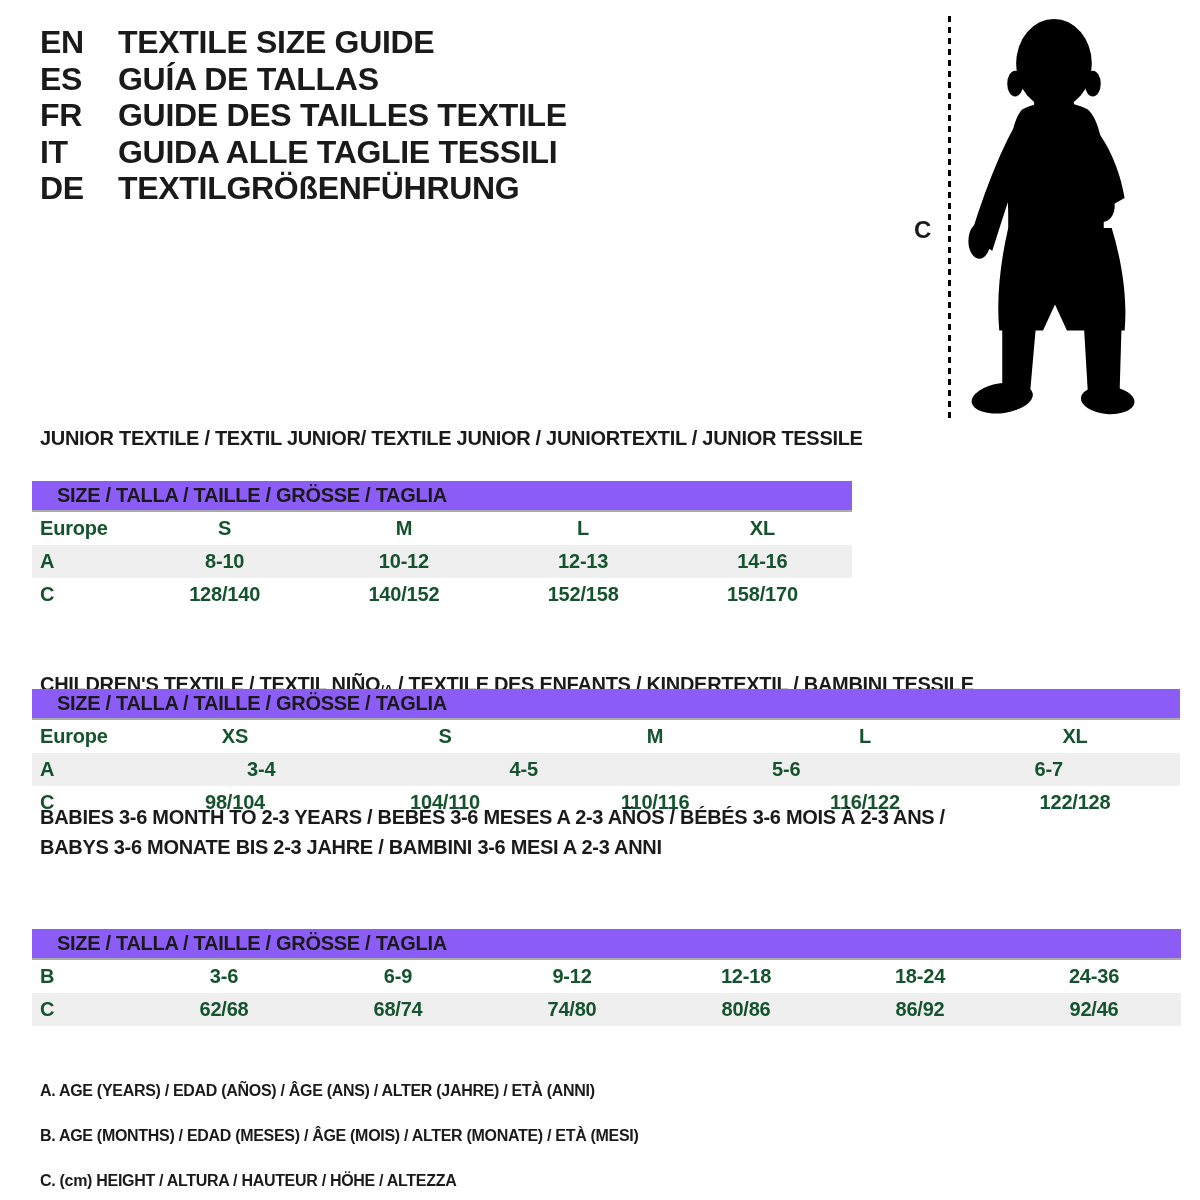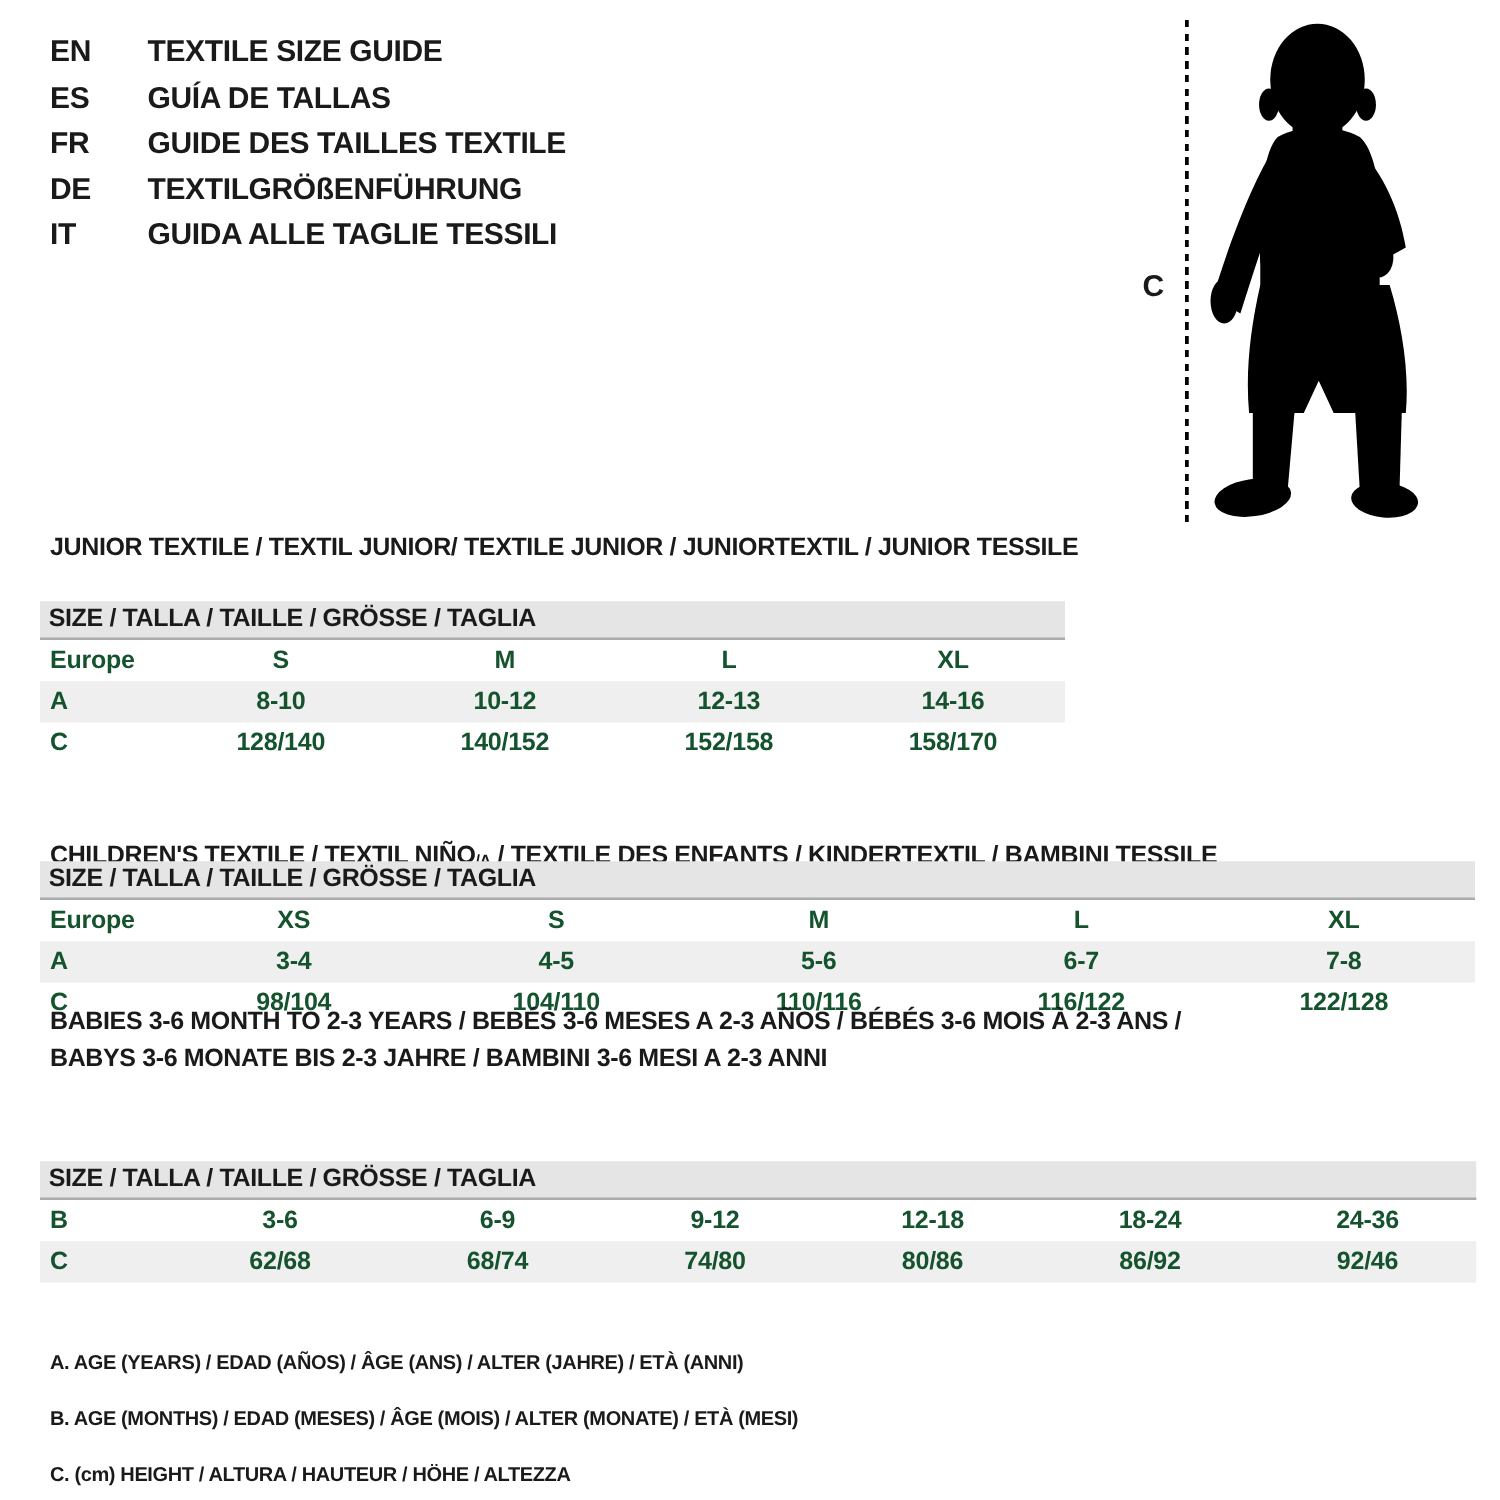--- a/index.html
+++ b/index.html
@@ -2,41 +2,41 @@
 <html><head>
 <meta charset="utf-8">
 <style>
   html,body { margin:0; padding:0; background:#ffffff; }
   .canvas {
     position:relative; width:1200px; height:1200px; background:#ffffff;
     font-family:"Liberation Sans", sans-serif; color:#1a1a1a; overflow:hidden;
   }
   
   .lang-list { position:absolute; left:40px; top:24px; }
-  .lang-row { display:flex; font-size:24px; font-weight:bold; line-height:36.5px; letter-spacing:-0.3px; white-space:nowrap; }
+  .lang-row { display:flex; font-size:32px; font-weight:bold; line-height:36.5px; letter-spacing:-0.3px; white-space:nowrap; }
   .lang-code { width:78px; flex:0 0 78px; }
   
   .measure-line {
     position:absolute; left:948px; top:16px; width:3px; height:404px;
     background-image:repeating-linear-gradient(to bottom, #000 0 6px, transparent 6px 11px);
   }
   .measure-label { position:absolute; left:914px; top:216px; font-size:24px; font-weight:bold; }
   .silhouette { position:absolute; left:962px; top:12px; width:180px; height:408px; }
   .silhouette svg * { fill:#000000; }
   
   .section-title { position:absolute; left:40px; font-size:20px; font-weight:bold; letter-spacing:-0.3px; white-space:nowrap; }
   .title-junior { top:427px; }
   .title-children { top:641px;margin-top:32px; }
   .title-babies { top:802px; line-height:30px; }
   .title-sub { font-size:13px; position:relative; top:3px; }
   
   .size-table { position:absolute; left:32px; }
   .size-table .bar {
-    background:#e5e5e5; border-bottom:2px solid #ababab;
-    height:29px; line-height:29px; padding-left:7px;
+    background:#8b5cf6; border-bottom:2px solid #ababab;
+    height:29px; line-height:29px; padding-left:25px;
     font-size:20px; font-weight:bold; letter-spacing:-0.3px;
   }
   .trow { display:flex; height:33px; line-height:33px; font-size:20px; font-weight:bold; letter-spacing:-0.2px; color:#14532d; }
   .trow.striped { background:#efefef; }
   .tlabel { padding-left:8px; }
   .tcell { flex:1 1 0; text-align:center; }
   .table-junior   { top:481px; width:820px; }
   .table-junior .tlabel   { flex:0 0 95px; }
   .table-children { top:689px; width:1148px; }
   .table-children .tlabel { flex:0 0 90px; }
@@ -58,26 +58,26 @@
     </div>
     <div class="lang-row">
       <span class="lang-code">ES</span>
       <span class="lang-label">GUÍA DE TALLAS</span>
     </div>
     <div class="lang-row">
       <span class="lang-code">FR</span>
       <span class="lang-label">GUIDE DES TAILLES TEXTILE</span>
     </div>
     <div class="lang-row">
+      <span class="lang-code">IT</span>
+      <span class="lang-label">GUIDA ALLE TAGLIE TESSILI</span>
+    </div>
+    <div class="lang-row">
       <span class="lang-code">DE</span>
       <span class="lang-label">TEXTILGRÖßENFÜHRUNG</span>
-    </div>
-    <div class="lang-row">
-      <span class="lang-code">IT</span>
-      <span class="lang-label">GUIDA ALLE TAGLIE TESSILI</span>
     </div>
   </div>
 
   <div class="measure-line"></div>
   <div class="measure-label">C</div>
   <div class="silhouette">
     <svg viewBox="0 0 180 410" width="180" height="408">
       <g>
         <ellipse cx="92" cy="52" rx="38" ry="45"></ellipse>
         <ellipse cx="53" cy="72" rx="8" ry="13"></ellipse>
@@ -135,21 +135,20 @@
       <span class="tcell">M</span>
       <span class="tcell">L</span>
       <span class="tcell">XL</span>
     </div>
     <div class="trow striped">
       <span class="tlabel">A</span>
       <span class="tcell">3-4</span>
       <span class="tcell">4-5</span>
       <span class="tcell">5-6</span>
       <span class="tcell">6-7</span>
-      <span class="tcell">7-8</span>
     </div>
     <div class="trow">
       <span class="tlabel">C</span>
       <span class="tcell">98/104</span>
       <span class="tcell">104/110</span>
       <span class="tcell">110/116</span>
       <span class="tcell">116/122</span>
       <span class="tcell">122/128</span>
     </div>
   </div>

